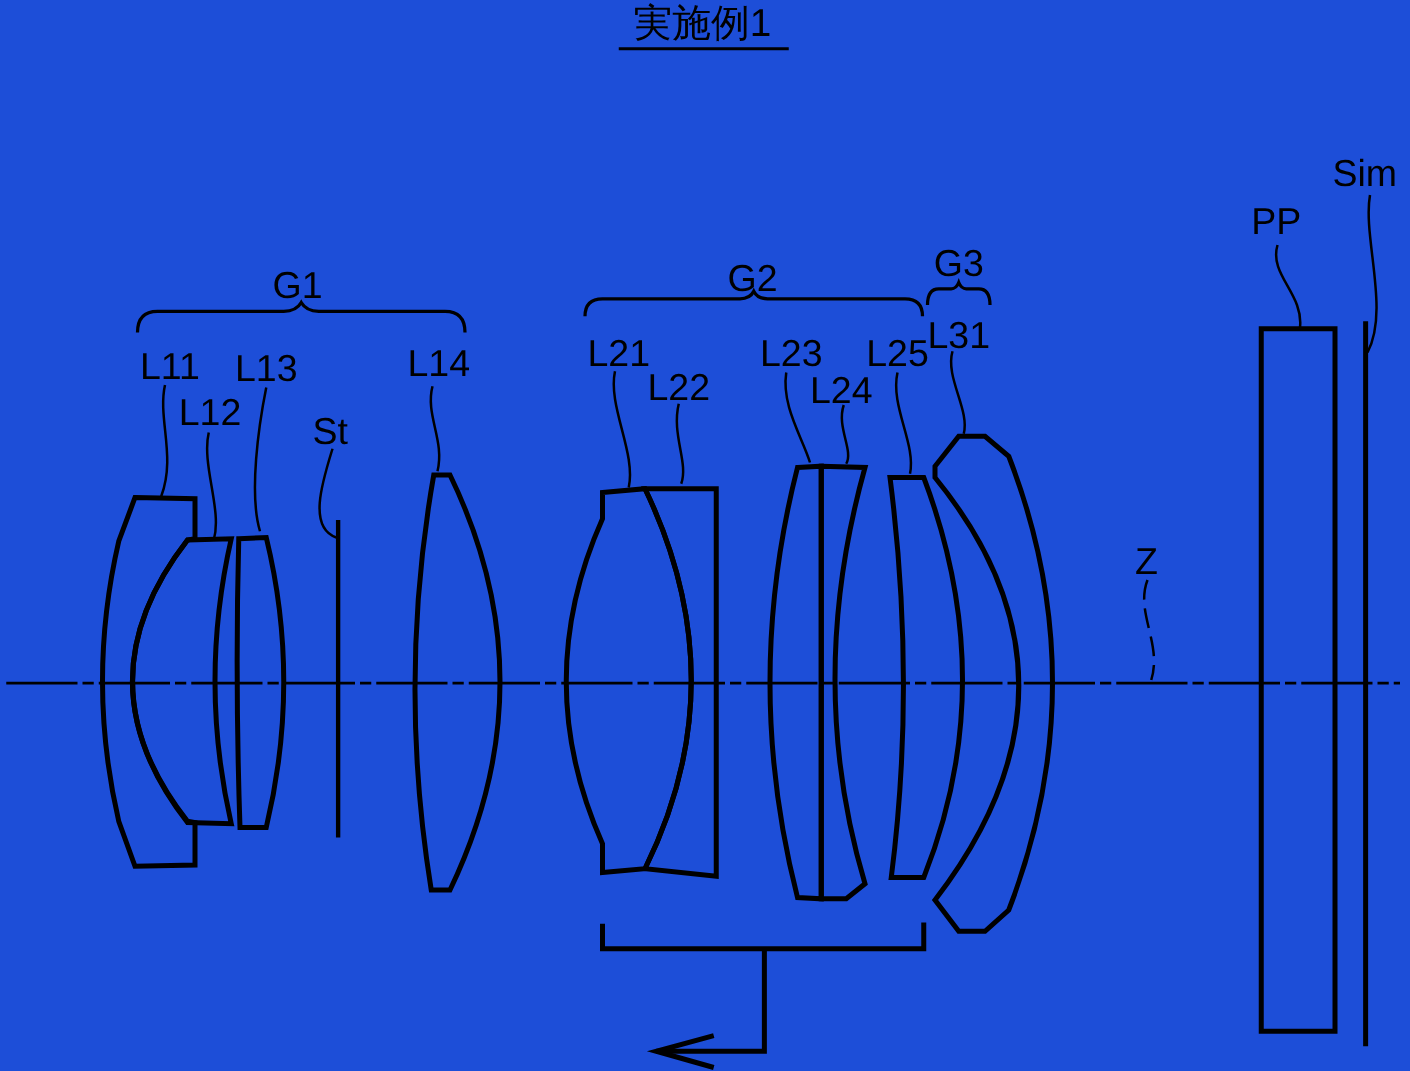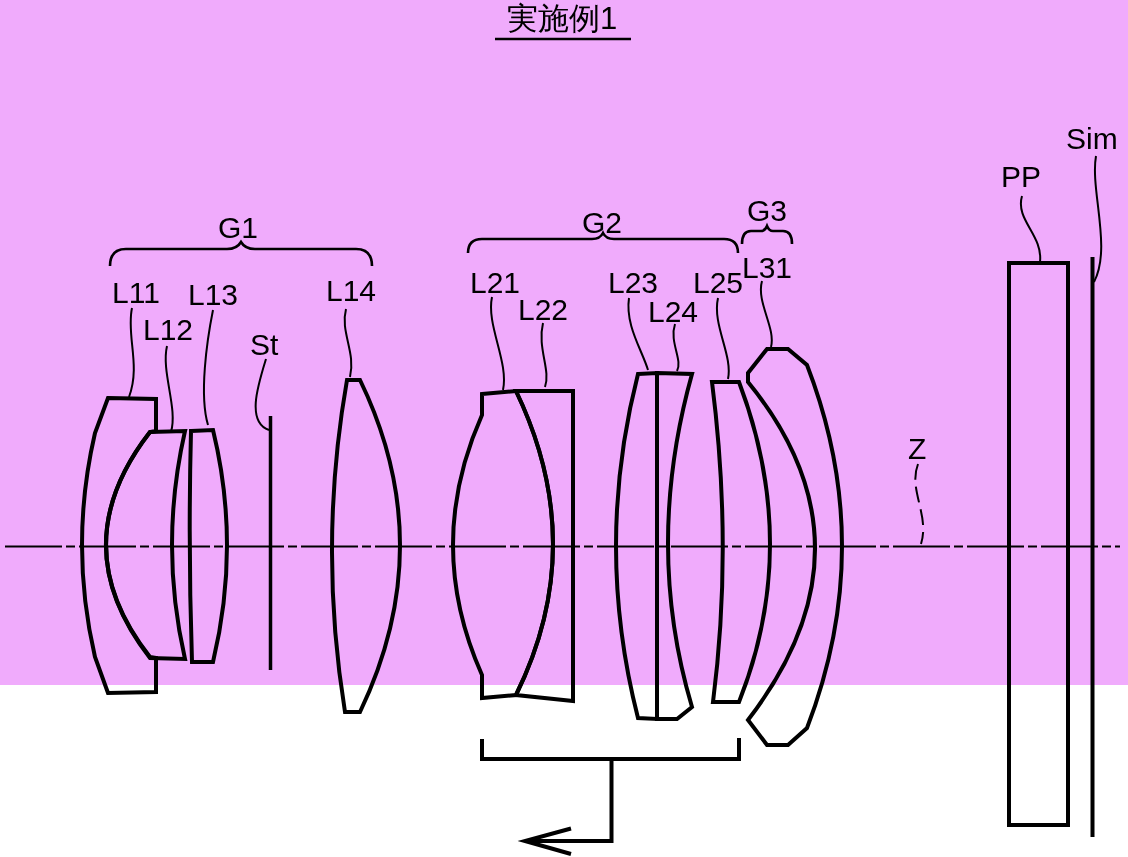--- a/index.html
+++ b/index.html
@@ -7,22 +7,22 @@
     padding: 0;
     background: #ffffff;
     width: 1128px;
     height: 857px;
     overflow: hidden;
     font-family: "Liberation Sans", sans-serif;
   }
   .figure-wrap {
     position: relative;
     width: 1128px;
-    height: 685px;
-    background: #f0abfc;
+    height: 857px;
+    background: #1d4ed8;
   }
   svg { display: block; }
   text {
     font-family: "Liberation Sans", sans-serif;
     fill: #000000;
   }
   .lbl { font-size: 30px; }
   .title-txt { font-size: 31px; }
 </style>
 </head>

